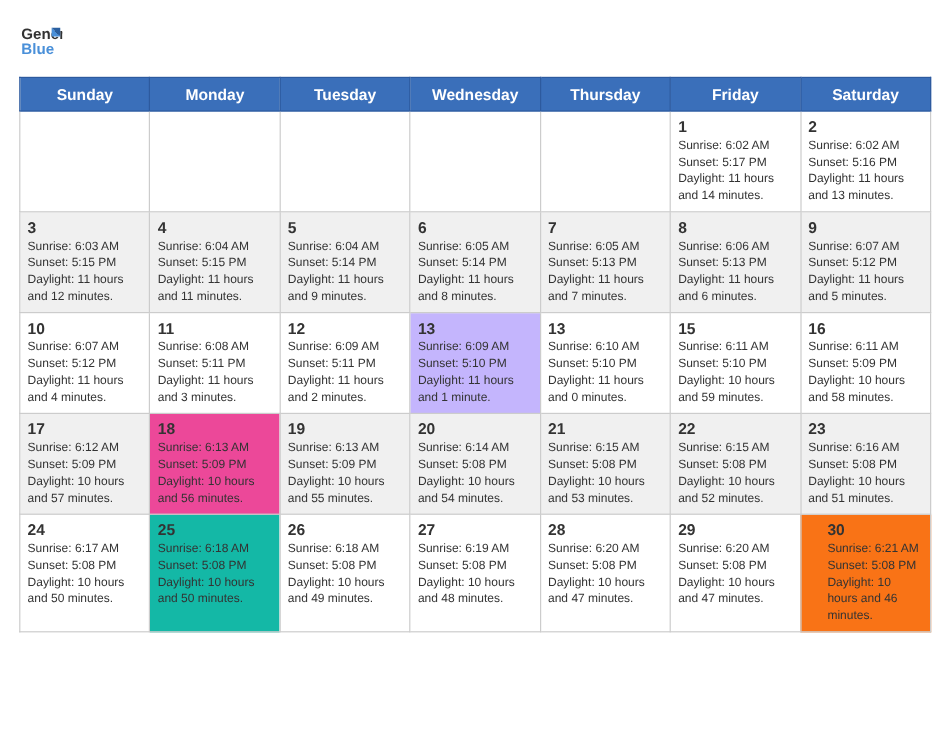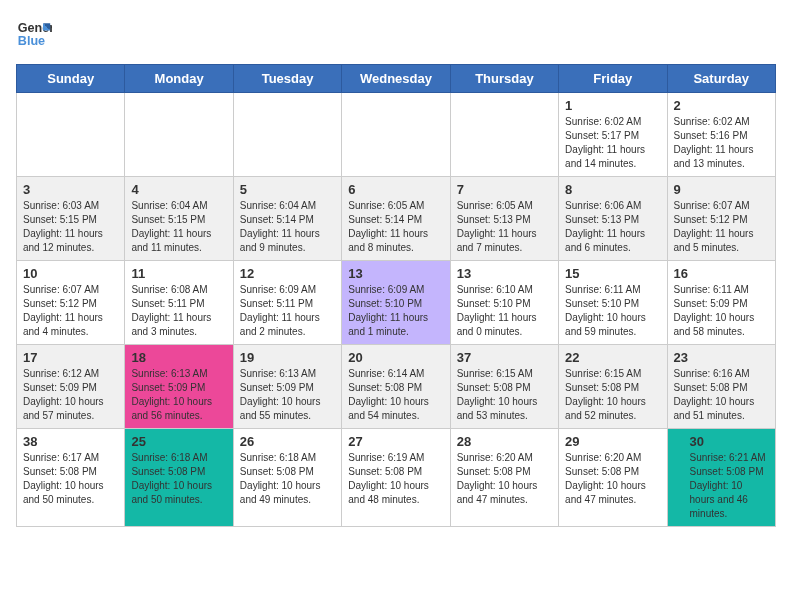--- a/index.html
+++ b/index.html
@@ -205,35 +205,35 @@
         </td>
         <td style="background: rgb(240, 240, 240);">
           <span class="day-num">19</span>
           <div class="day-info">Sunrise: 6:13 AM<br>Sunset: 5:09 PM<br>Daylight: 10 hours and 55 minutes.</div>
         </td>
         <td style="background: rgb(240, 240, 240); margin-top: 29px;">
           <span class="day-num">20</span>
           <div class="day-info">Sunrise: 6:14 AM<br>Sunset: 5:08 PM<br>Daylight: 10 hours and 54 minutes.</div>
         </td>
         <td style="background: rgb(240, 240, 240);">
-          <span class="day-num">37</span>
+          <span class="day-num">21</span>
           <div class="day-info">Sunrise: 6:15 AM<br>Sunset: 5:08 PM<br>Daylight: 10 hours and 53 minutes.</div>
         </td>
         <td style="background: rgb(240, 240, 240); margin-left: 12px;">
           <span class="day-num">22</span>
           <div class="day-info">Sunrise: 6:15 AM<br>Sunset: 5:08 PM<br>Daylight: 10 hours and 52 minutes.</div>
         </td>
         <td style="background: rgb(240, 240, 240); margin-left: 28px;">
           <span class="day-num">23</span>
           <div class="day-info">Sunrise: 6:16 AM<br>Sunset: 5:08 PM<br>Daylight: 10 hours and 51 minutes.</div>
         </td>
       </tr>
       <tr class="row-odd">
         <td style="background: rgb(255, 255, 255);">
-          <span class="day-num">38</span>
+          <span class="day-num">24</span>
           <div class="day-info">Sunrise: 6:17 AM<br>Sunset: 5:08 PM<br>Daylight: 10 hours and 50 minutes.</div>
         </td>
         <td style="background: #14b8a6;">
           <span class="day-num">25</span>
           <div class="day-info">Sunrise: 6:18 AM<br>Sunset: 5:08 PM<br>Daylight: 10 hours and 50 minutes.</div>
         </td>
         <td style="background: rgb(255, 255, 255);">
           <span class="day-num">26</span>
           <div class="day-info">Sunrise: 6:18 AM<br>Sunset: 5:08 PM<br>Daylight: 10 hours and 49 minutes.</div>
         </td>
@@ -242,19 +242,19 @@
           <div class="day-info">Sunrise: 6:19 AM<br>Sunset: 5:08 PM<br>Daylight: 10 hours and 48 minutes.</div>
         </td>
         <td style="background: rgb(255, 255, 255);">
           <span class="day-num">28</span>
           <div class="day-info">Sunrise: 6:20 AM<br>Sunset: 5:08 PM<br>Daylight: 10 hours and 47 minutes.</div>
         </td>
         <td style="background: rgb(255, 255, 255);">
           <span class="day-num">29</span>
           <div class="day-info">Sunrise: 6:20 AM<br>Sunset: 5:08 PM<br>Daylight: 10 hours and 47 minutes.</div>
         </td>
-        <td style="background: #14b8a6; padding-left: 22px;">
+        <td style="background: #f97316; padding-left: 22px;">
           <span class="day-num">30</span>
           <div class="day-info">Sunrise: 6:21 AM<br>Sunset: 5:08 PM<br>Daylight: 10 hours and 46 minutes.</div>
         </td>
       </tr>
     </tbody>
 </table>
 
 </body></html>

